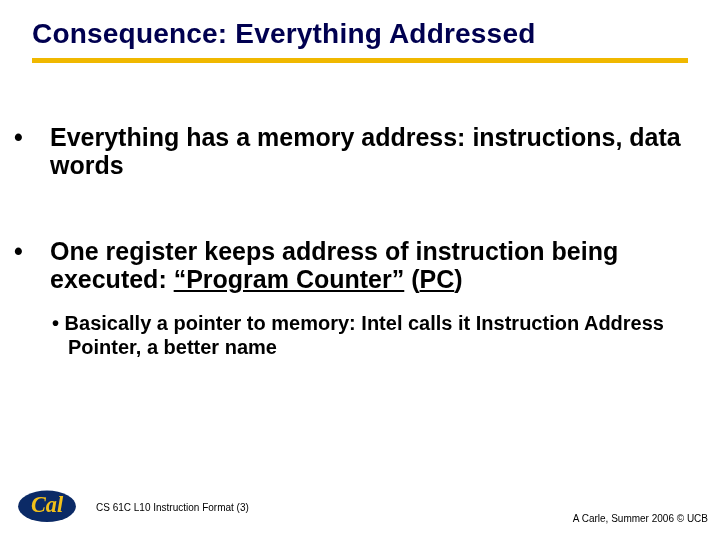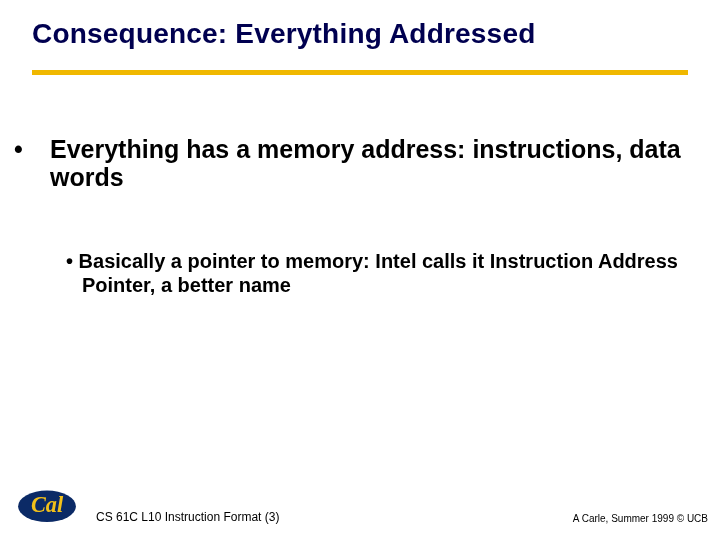--- a/index.html
+++ b/index.html
@@ -17,21 +17,21 @@
     height: 540px;
     position: relative;
     box-sizing: border-box;
     padding: 18px 32px 0 32px;
   }
   .title {
     font-size: 28px;
     font-weight: bold;
     color: #000050;
     letter-spacing: 0.2px;
-    padding-bottom: 20px;
+    padding-bottom: 8px;
     border-bottom: 5px solid #f0b800;
     margin-bottom: 60px;
   }
   .b1 {
     font-size: 25px;
     font-weight: bold;
     color: #000;
     margin: 0 0 58px 0;
     line-height: 1.12;
   }
@@ -43,21 +43,21 @@
     padding-left: 18px;
     text-indent: -18px;
     margin-top: 30px;
   }
   .pcund {
     text-decoration: underline;
   }
   .pcparen { color: #000; }
   .pcabbr { text-decoration: underline; }
   .b2wrap {
-    margin-left: 34px;
+    margin-left: 20px;
   }
   .b2 {
     font-size: 20px;
     font-weight: bold;
     color: #000;
     line-height: 1.2;
     margin: 0 0 10px 0;
     padding-left: 16px;
     text-indent: -16px;
   }
@@ -71,22 +71,22 @@
   .cal-logo {
     position: absolute;
     left: 14px;
     bottom: 6px;
     width: 66px;
     height: 42px;
   }
   .footleft {
     position: absolute;
     left: 96px;
-    bottom: 8px;
-    font-size: 12px;
+    bottom: 19px;
+    font-size: 10px;
     color: #000;
   }
   .footright {
     position: absolute;
     right: 12px;
     bottom: 8px;
     font-size: 10px;
     color: #000;
   }
 </style>
@@ -94,27 +94,30 @@
 <body>
 
 <div class="slide">
 
   <div class="title">Consequence: Everything Addressed</div>
 
   <div class="b1 b1-ind">
     <span class="dot">•&nbsp;</span><span>Everything has a memory address: instructions, data words</span>
   </div>
 
+  <div class="b1 b1-ind" style="margin-bottom:18px;">
+    <span class="dot">•&nbsp;</span><span>One register keeps address of instruction being executed: </span><span class="pcund">“Program Counter”</span><span class="pcparen"> (</span><span class="pcabbr">PC</span><span class="pcparen">)</span>
+  </div>
 
   <div class="b2wrap">
     <div class="b2">•&nbsp;<span>Basically a pointer to memory: Intel calls it Instruction Address Pointer, a better name</span></div>
   </div>
 
   <div class="footer">
     <svg class="cal-logo" viewBox="0 0 100 64">
       <ellipse cx="50" cy="34" rx="44" ry="24" fill="#0b2a66"></ellipse>
       <text x="50" y="43" text-anchor="middle" font-family="Georgia, 'Times New Roman', serif" font-style="italic" font-weight="bold" font-size="34" fill="#f3c11a">Cal</text>
     </svg>
     <div class="footleft">CS 61C L10 Instruction Format (3)</div>
-    <div class="footright">A Carle, Summer 1999 © UCB</div>
+    <div class="footright">A Carle, Summer 2006 © UCB</div>
   </div>
 
 </div>
 
 </body></html>

